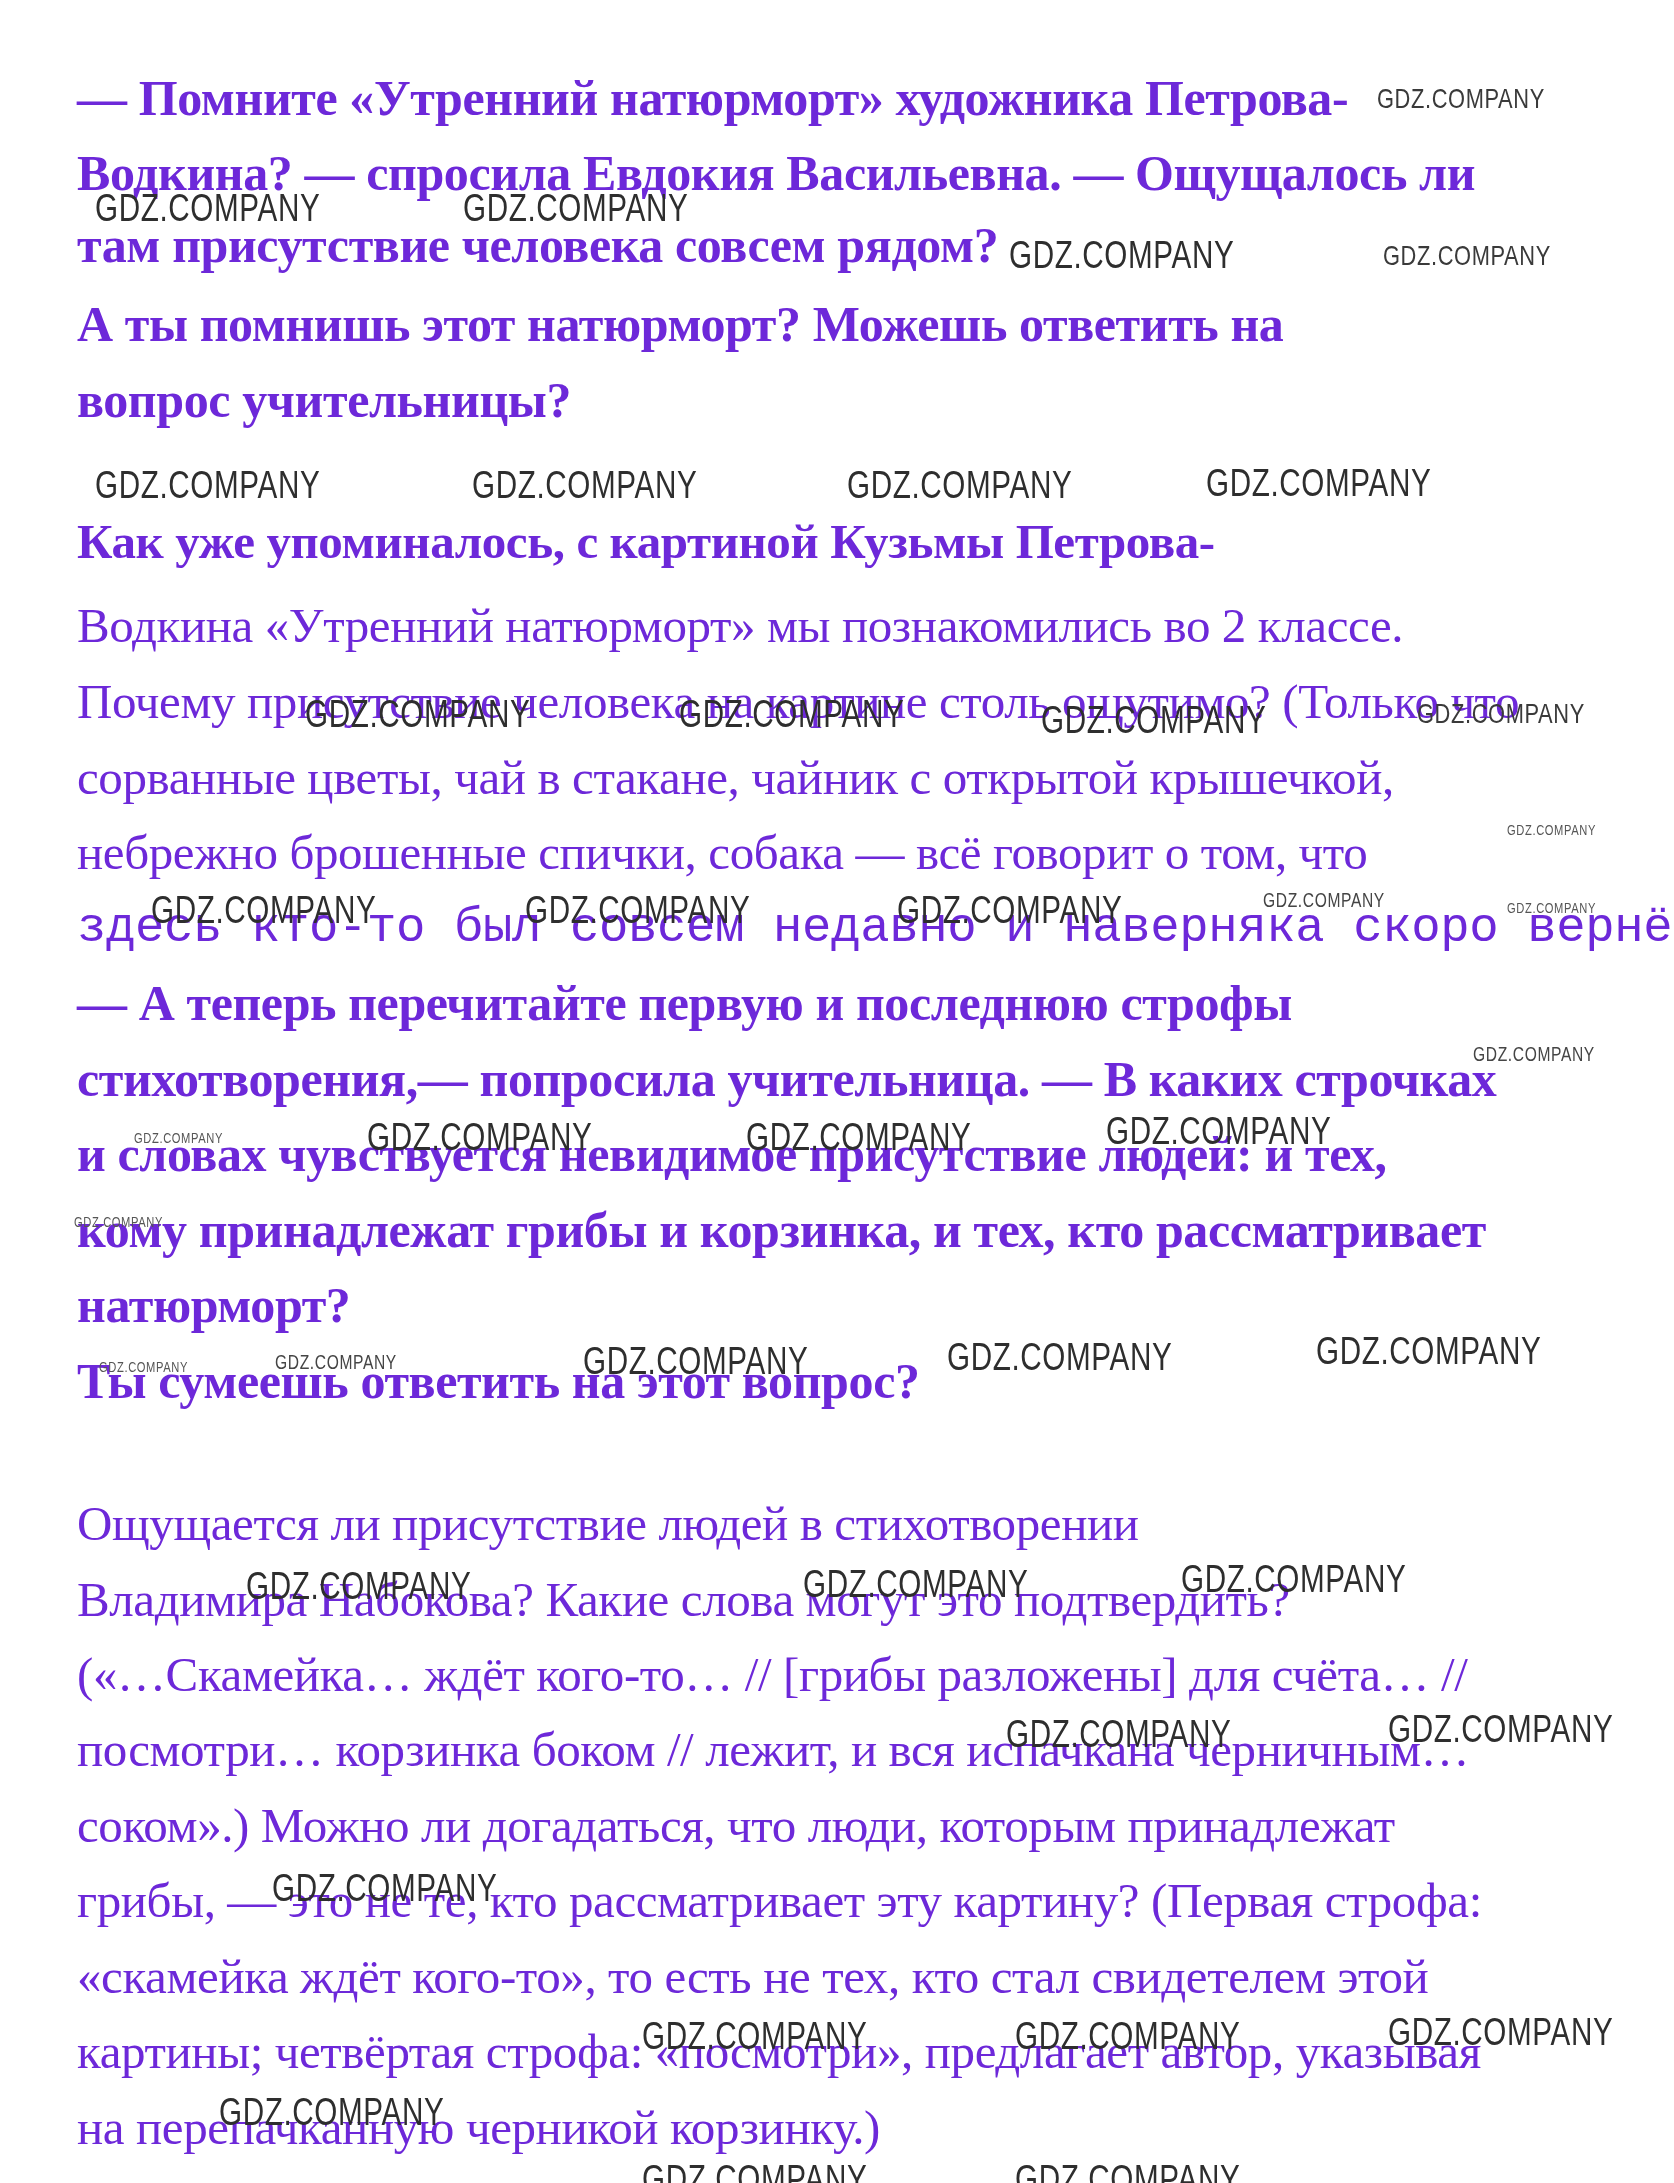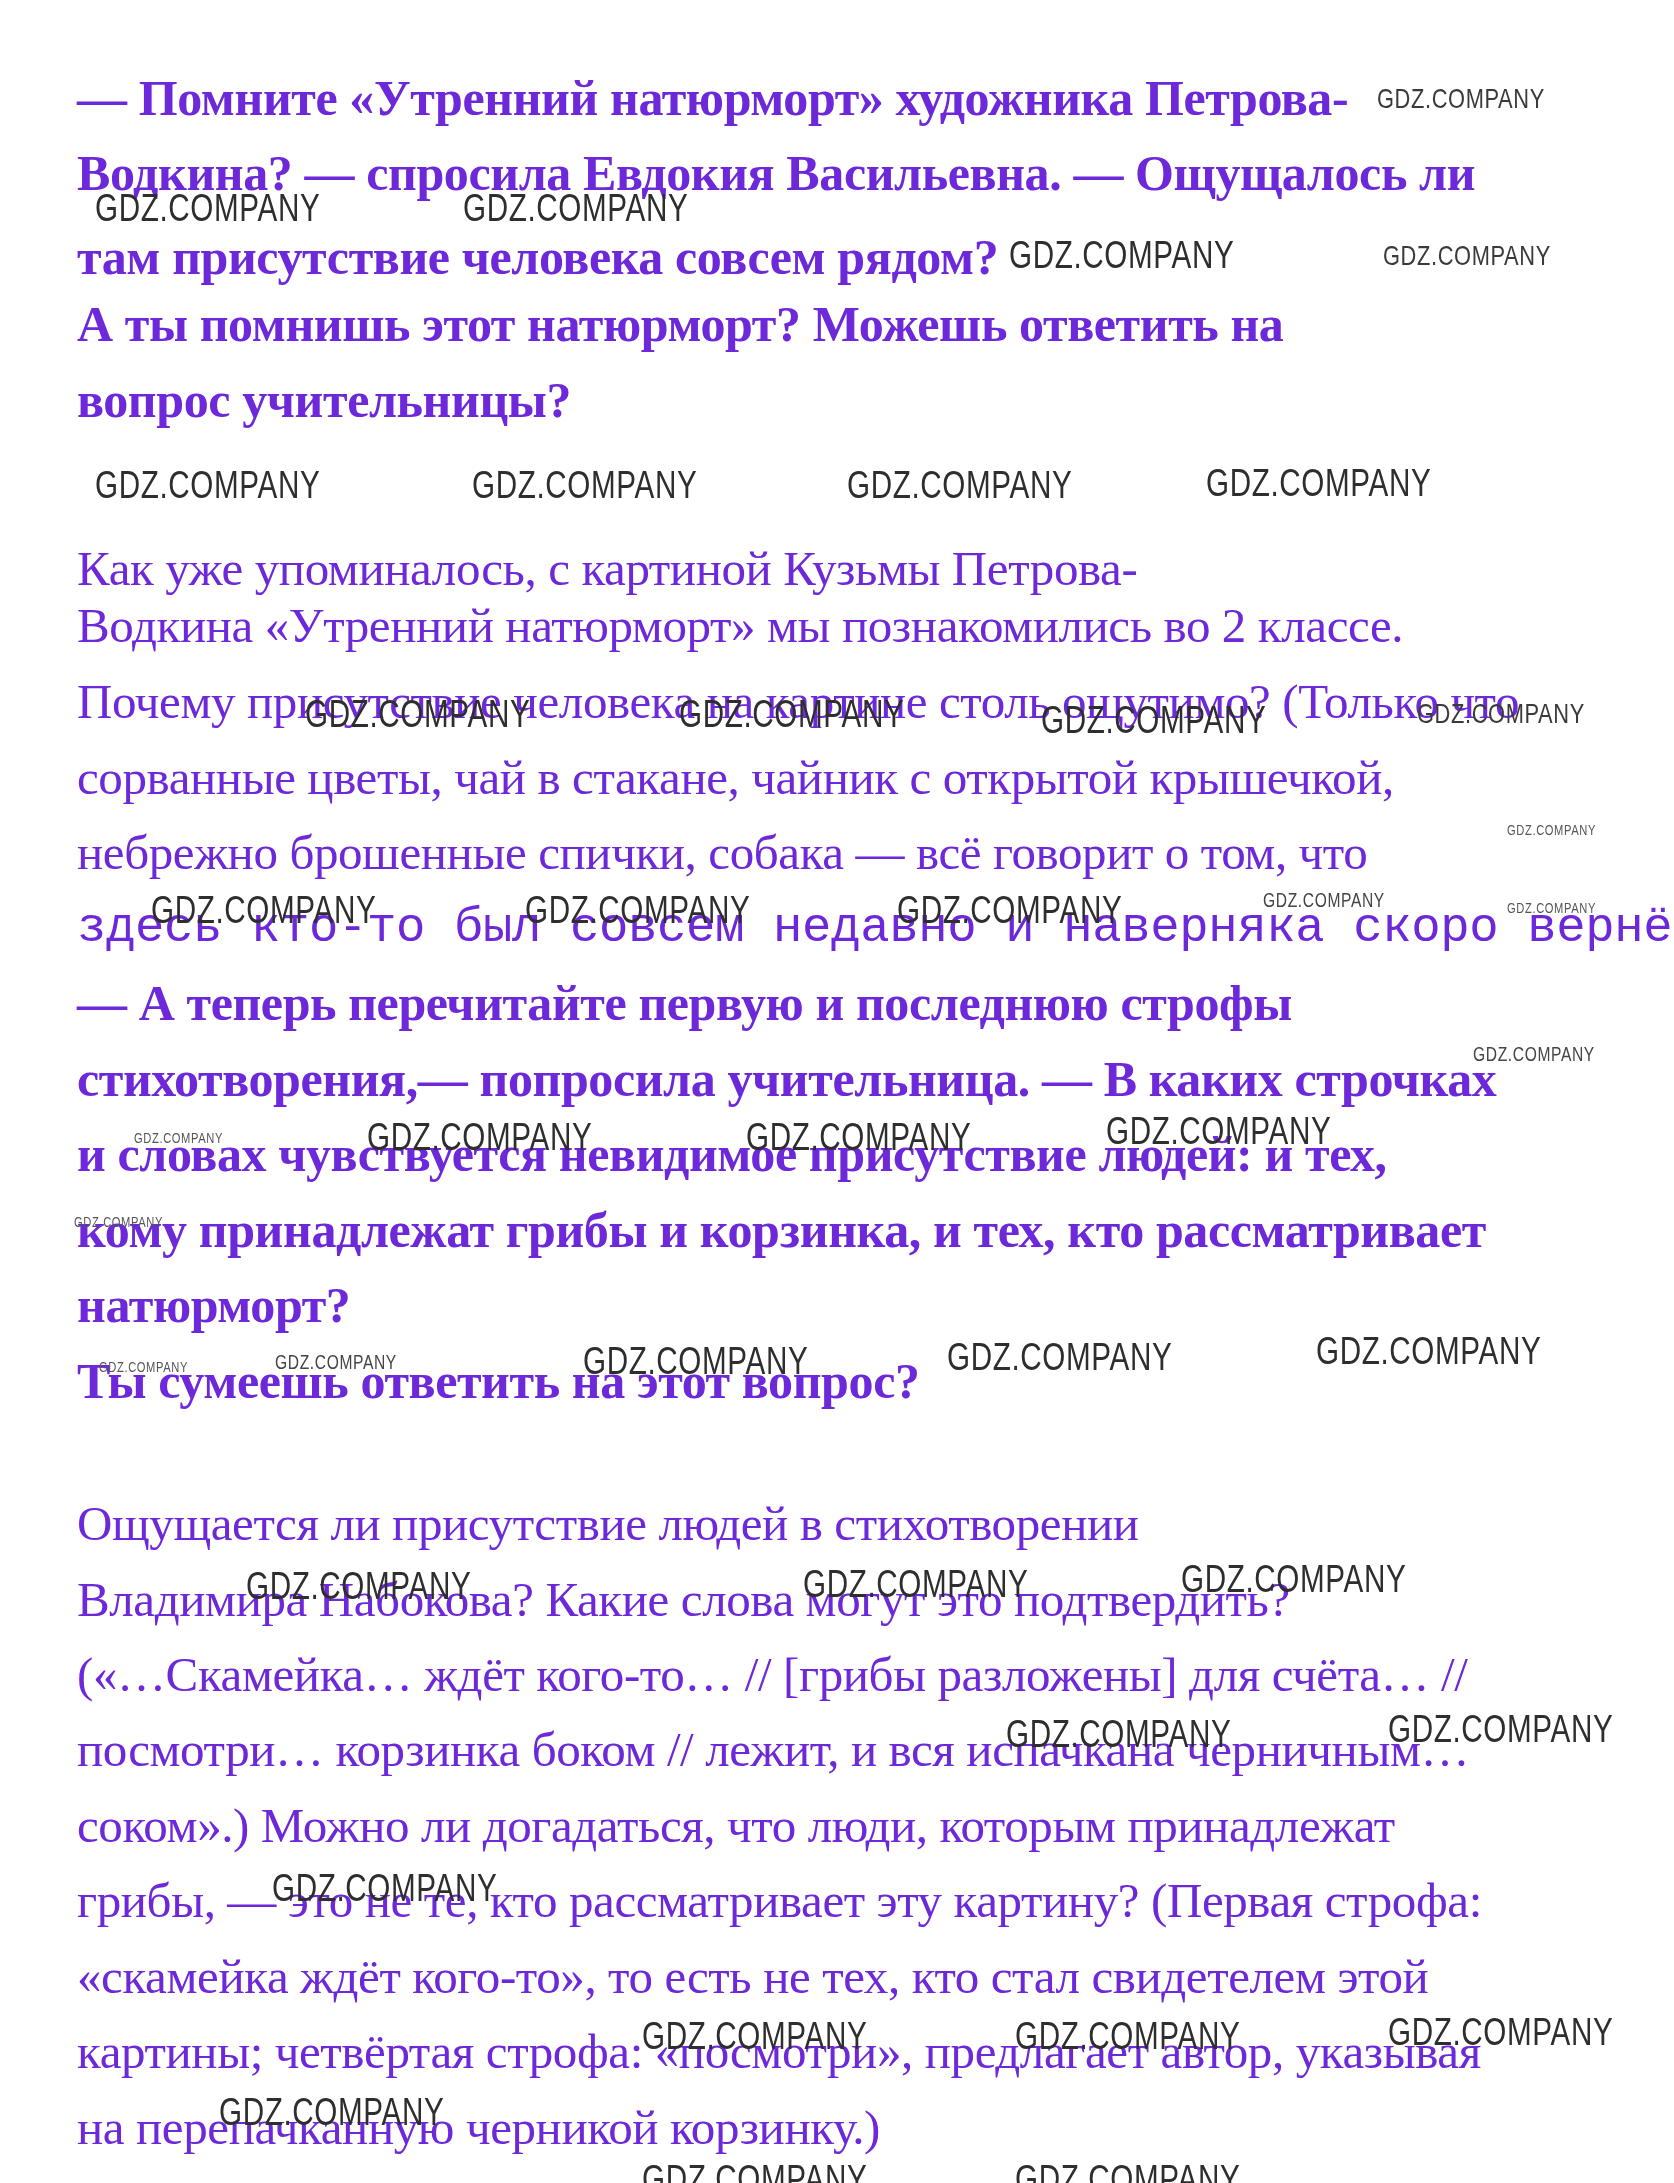--- a/index.html
+++ b/index.html
@@ -33,24 +33,24 @@
   .wm.sm{font-size:28px;color:#3a3a3a;}
   .wm.s {font-size:20px;color:#454545;}
   .wm.t {font-size:14.3px;color:#555555;}
 </style>
 </head>
 <body>
 
 <div class="page" style="background: rgb(255, 255, 255);">
     <div class="line bold" style="top: 73px;">— Помните «Утренний натюрморт» художника Петрова-</div>
     <div class="line bold" style="top: 148px;">Водкина? — спросила Евдокия Васильевна. — Ощущалось ли</div>
-    <div class="line bold" style="top: 232px;">там присутствие человека совсем рядом?</div>
+    <div class="line bold" style="top: 220px;">там присутствие человека совсем рядом?</div>
     <div class="line bold" style="top: 299px;">А ты помнишь этот натюрморт? Можешь ответить на</div>
     <div class="line bold" style="top: 375px;">вопрос учительницы?</div>
-    <div class="line regular" style="top: 544px;">Как уже упоминалось, с картиной Кузьмы Петрова-</div>
+    <div class="line regular" style="top: 517px; font-weight: bold;">Как уже упоминалось, с картиной Кузьмы Петрова-</div>
     <div class="line regular" style="top: 601px;">Водкина «Утренний натюрморт» мы познакомились во 2 классе.</div>
     <div class="line regular" style="top: 677px;">Почему присутствие человека на картине столь ощутимо? (Только что</div>
     <div class="line regular" style="top: 753px;">сорванные цветы, чай в стакане, чайник с открытой крышечкой,</div>
     <div class="line regular" style="top: 828px;">небрежно брошенные спички, собака — всё говорит о том, что</div>
     <div class="line regular" style="top: 904px; font-family: Liberation Mono, monospace;">здесь кто-то был совсем недавно и наверняка скоро вернётся.)</div>
     <div class="line bold" style="top: 978px;">— А теперь перечитайте первую и последнюю строфы</div>
     <div class="line bold" style="top: 1054px;">стихотворения,— попросила учительница. — В каких строчках</div>
     <div class="line bold" style="top: 1129px;">и словах чувствуется невидимое присутствие людей: и тех,</div>
     <div class="line bold" style="top: 1205px;">кому принадлежат грибы и корзинка, и тех, кто рассматривает</div>
     <div class="line bold" style="top: 1280px;">натюрморт?</div>

